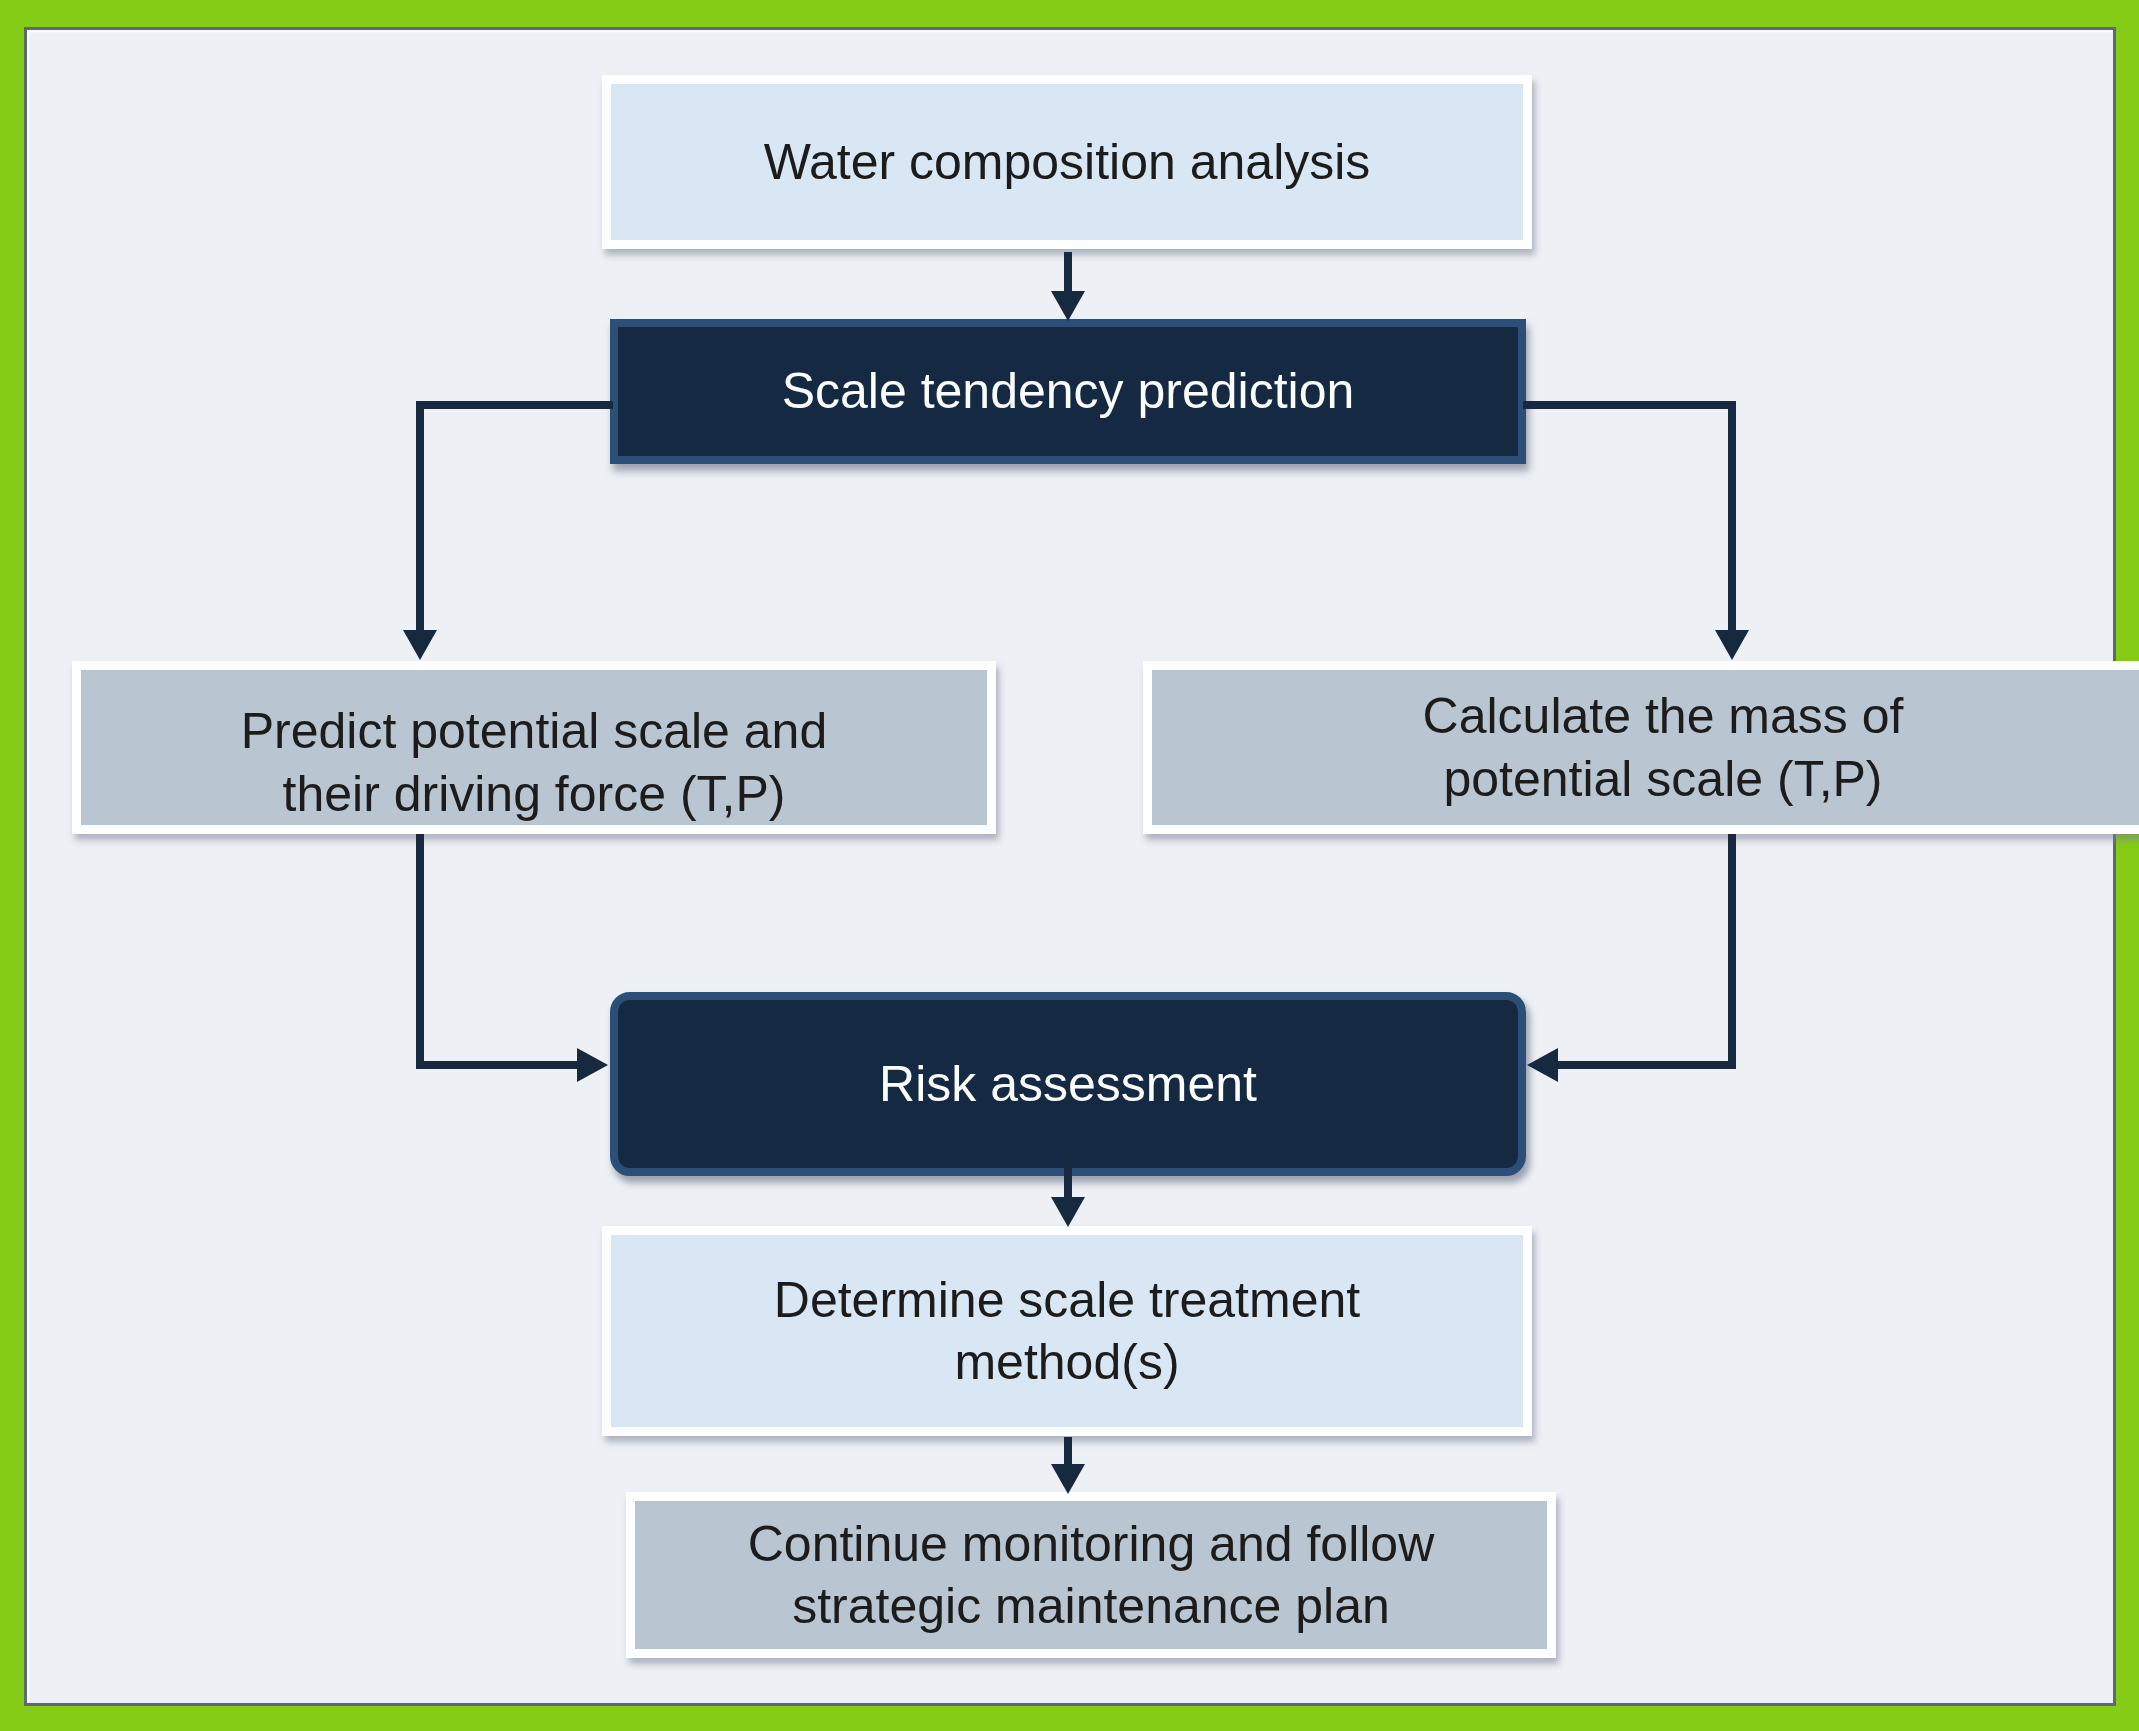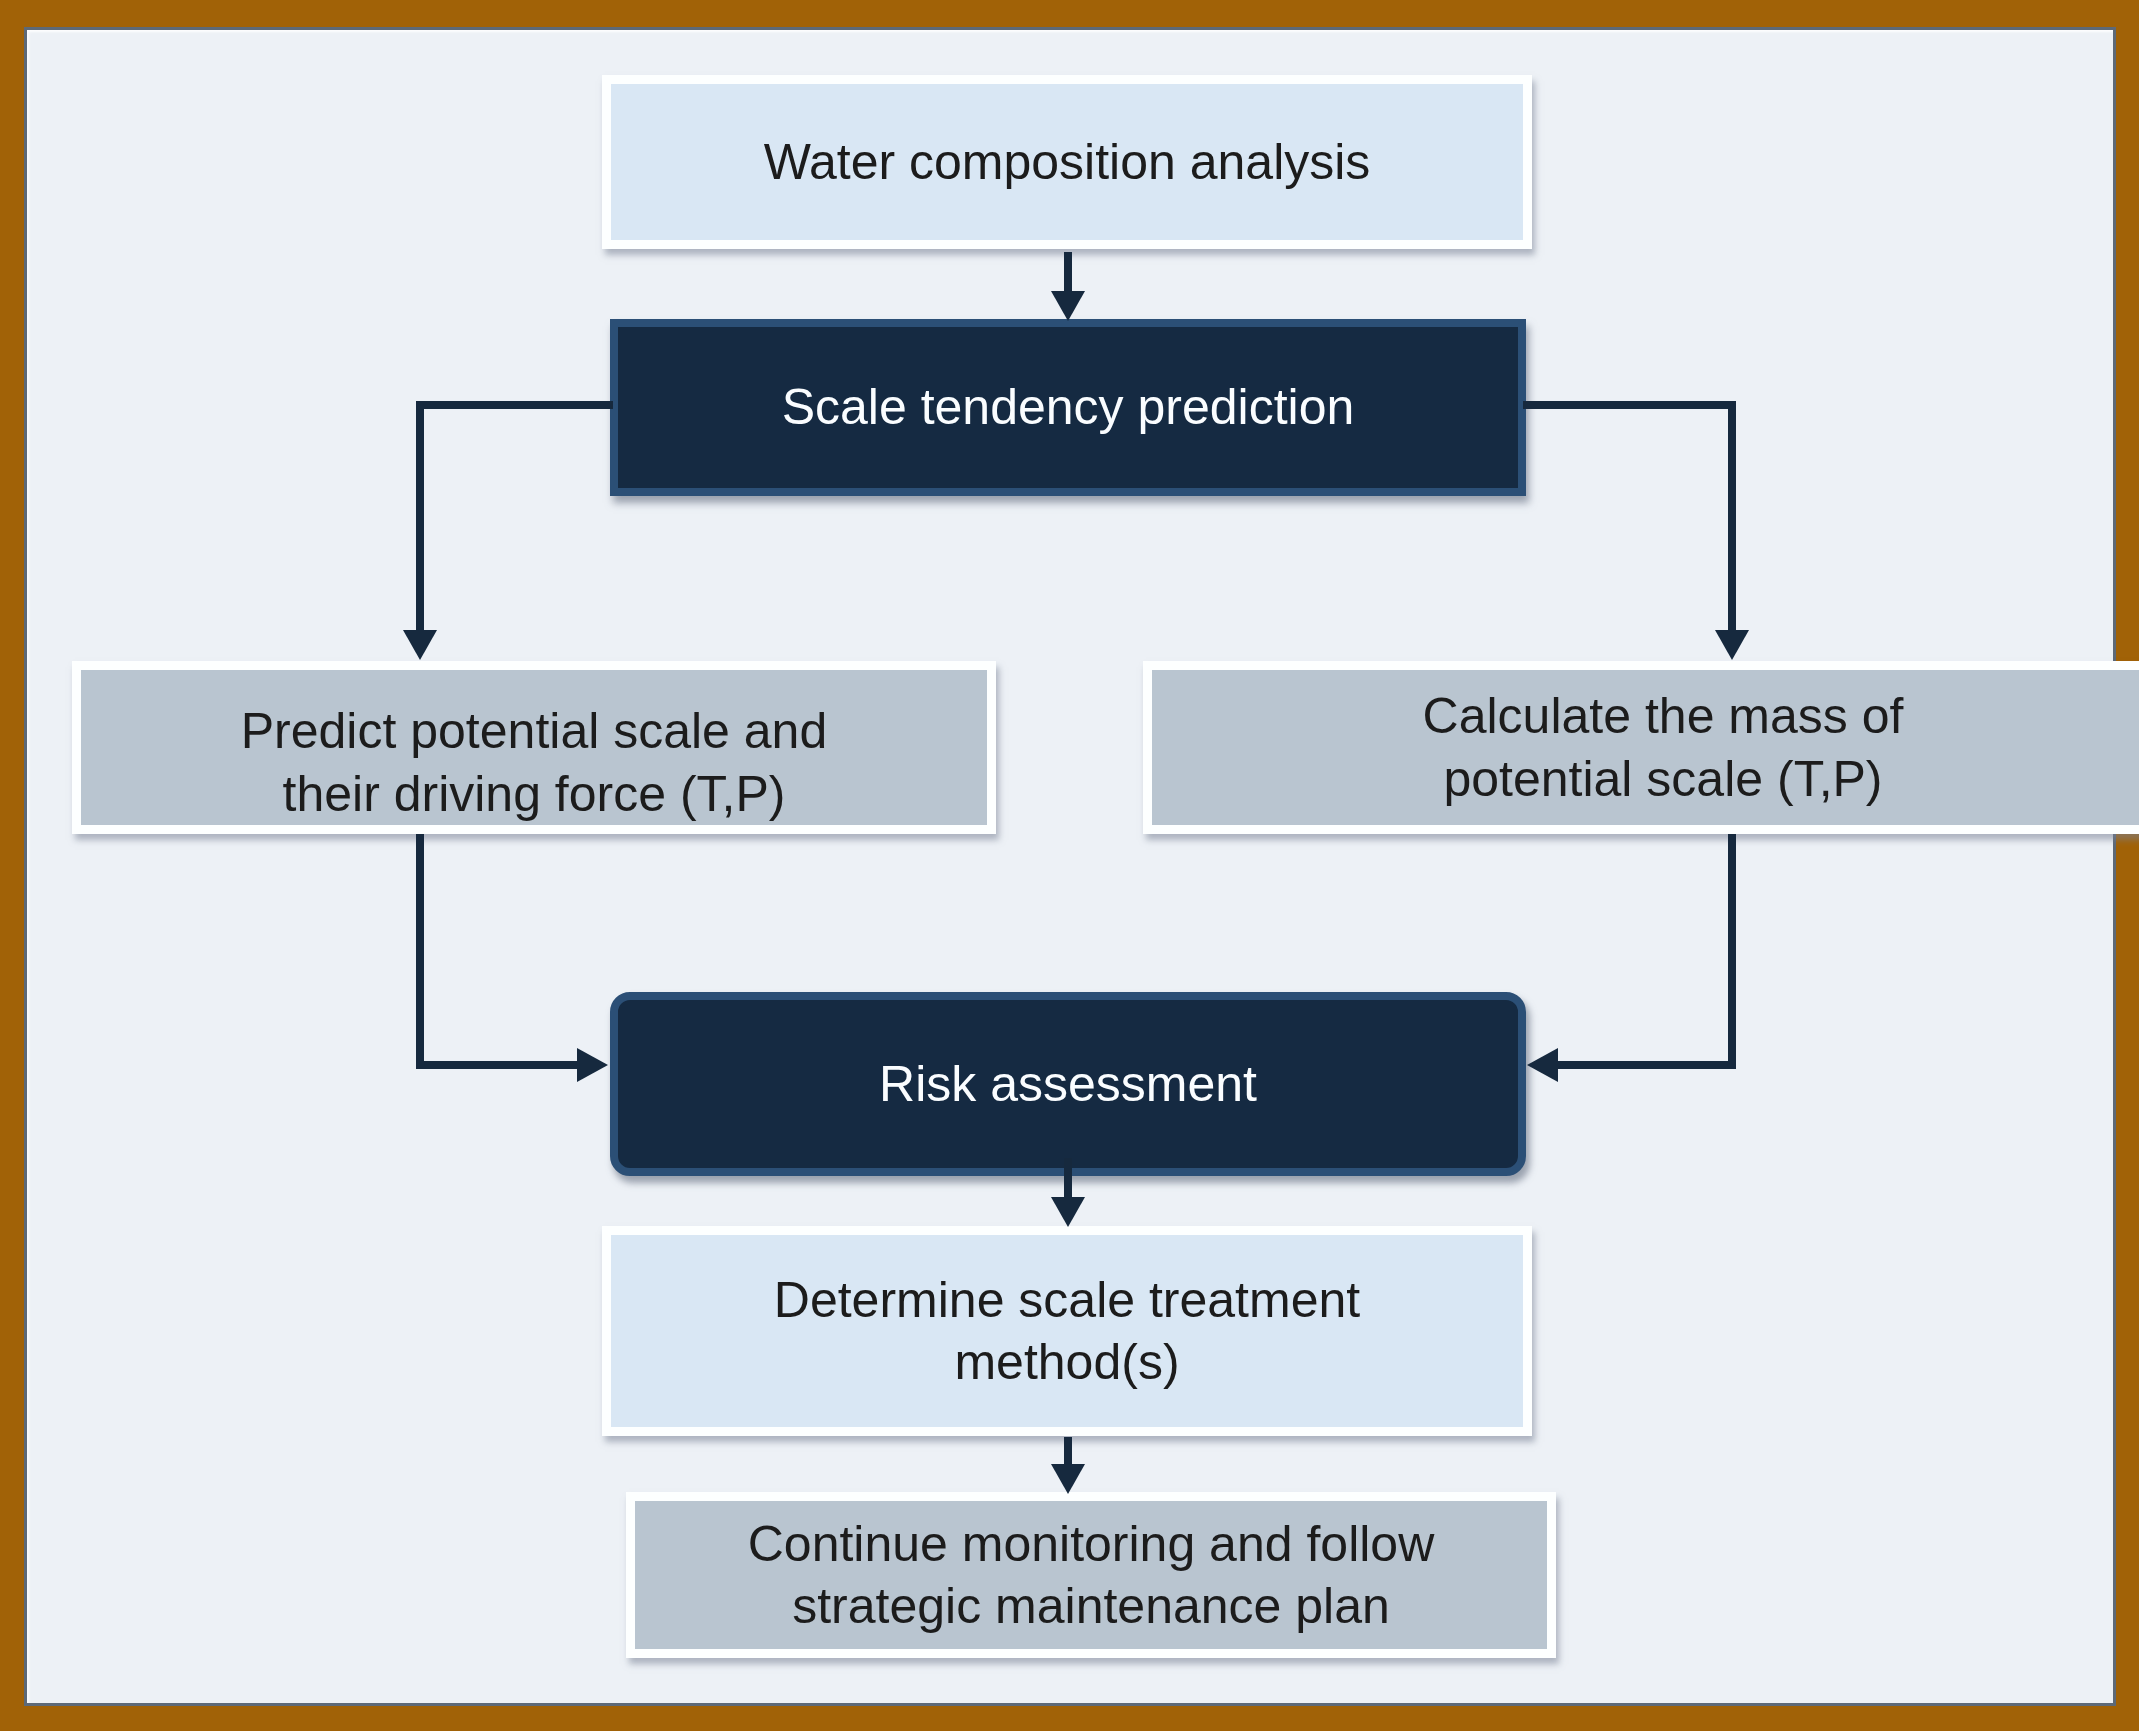--- a/index.html
+++ b/index.html
@@ -1,20 +1,20 @@
 <!DOCTYPE html>
 <html style="font-size:10.3px"><head>
 <meta charset="utf-8">
 <style>
   html, body { margin: 0; padding: 0; background: #ffffff; }
   #canvas {
     position: relative;
     width: 2140px;
     height: 1732px;
-    background: #a16207;
+    background: #84cc16;
     overflow: hidden;
     font-family: "Liberation Sans", sans-serif;
   }
   #frame {
     position: absolute;
     left: 24px; top: 27px;
     width: 2092px; height: 1679px;
     box-sizing: border-box;
     border: 3.2px solid #5d6977;
     background: #edf1f6;
@@ -58,21 +58,21 @@
 </head>
 <body>
 
 <div id="canvas">
   <div id="frame"></div>
 
   <div class="node light" style="left:602px; top:75px; width:930px; height:174px;">
     <span class="node-label">Water composition analysis</span>
   </div>
 
-  <div class="node dark" style="left:610px; top:319px; width:916px; height:177px;">
+  <div class="node dark" style="left:610px; top:319px; width:916px; height:145px;">
     <span class="node-label">Scale tendency prediction</span>
   </div>
 
   <div class="node gray" style="left:72px; top:661px; width:924px; height:173px;align-items:flex-end;">
     <span class="node-label">Predict potential scale and
 their driving force (T,P)</span>
   </div>
 
   <div class="node gray" style="left:1143px; top:661px; width:1040px; height:173px;">
     <span class="node-label">Calculate the mass of

